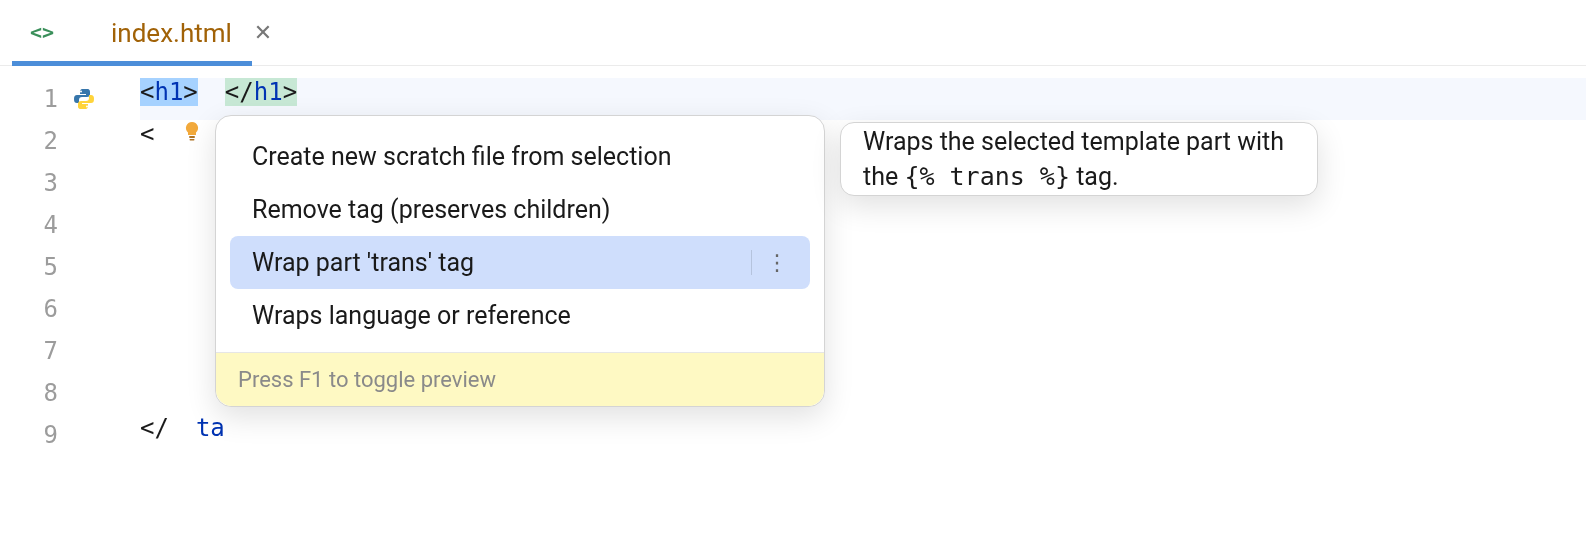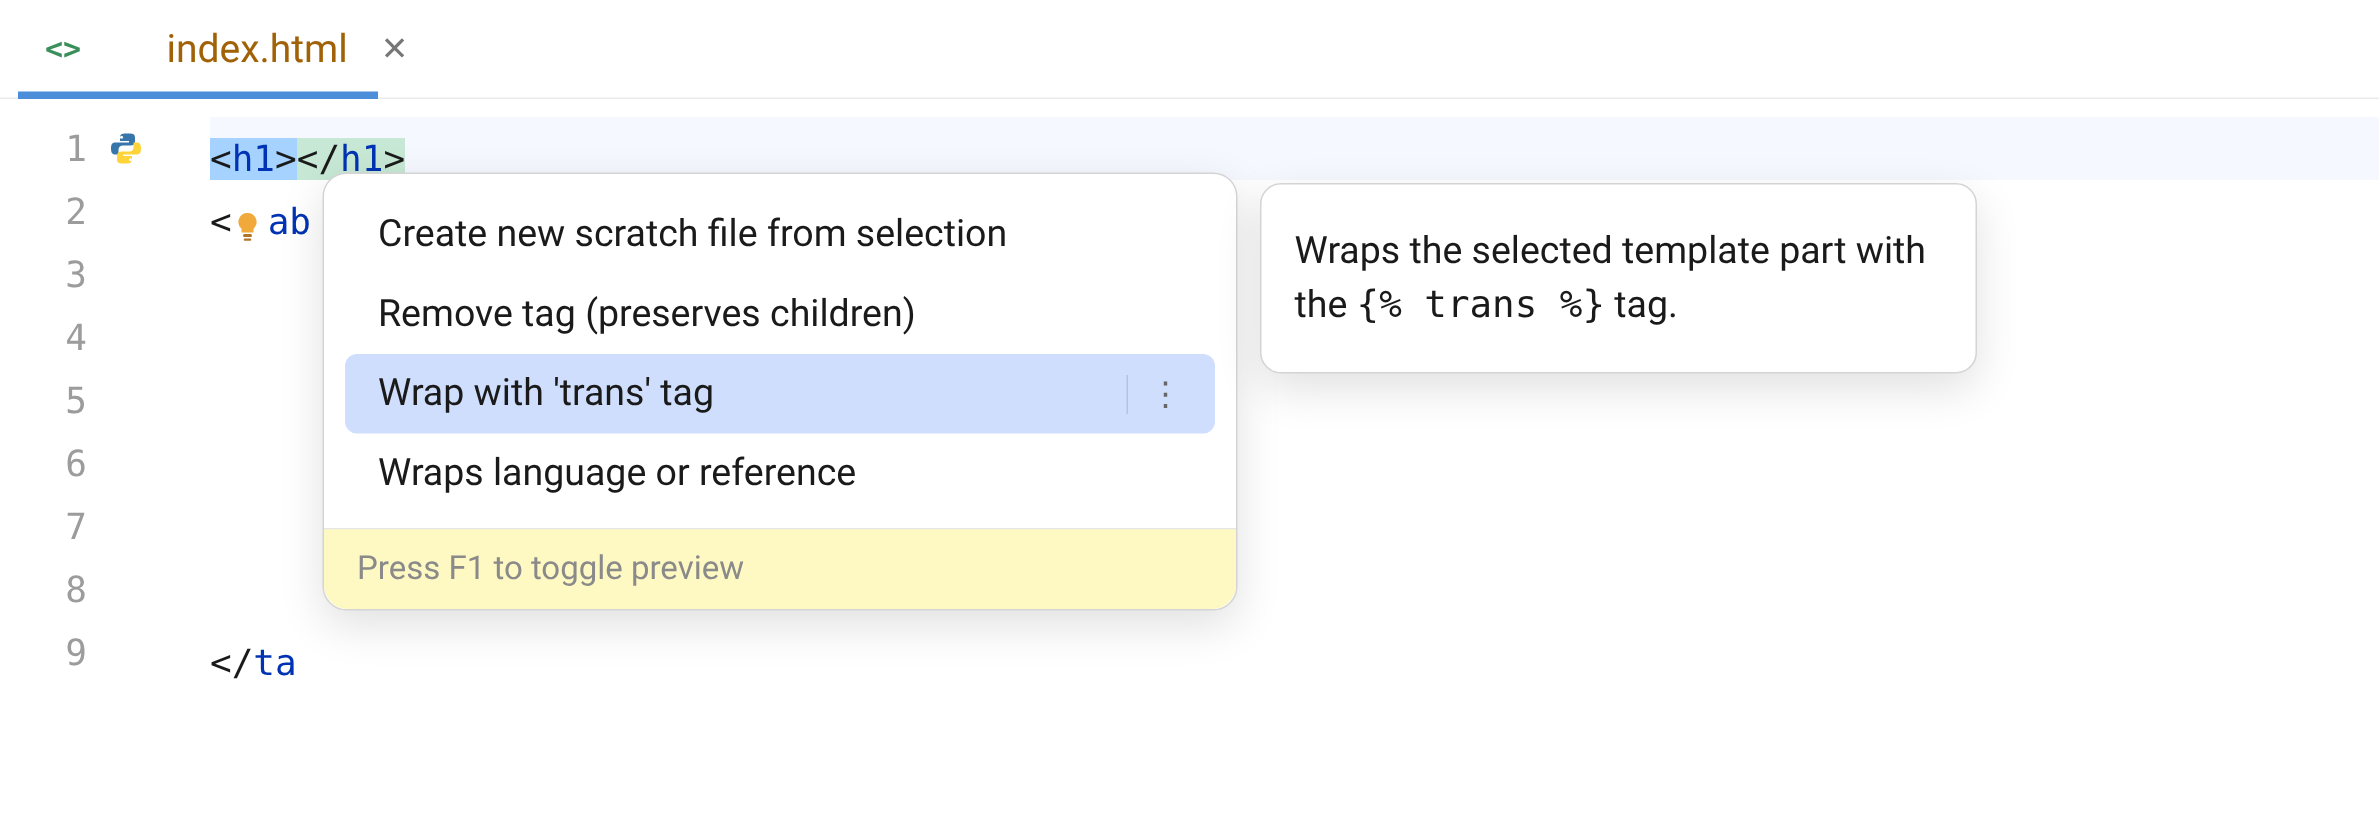--- a/index.html
+++ b/index.html
@@ -79,22 +79,23 @@
   }
   .code-pane {
     flex: 1;
     padding-top: 12px;
     font-family: "SF Mono", Menlo, Consolas, monospace;
     font-size: 24px;
   }
   .code-row {
     height: 42px;
     display: flex;
-    align-items: flex-end;
+    align-items: flex-start;
     white-space: pre;
+    gap: 27px;
   }
   .code-row.active {
     background: #f5f8fe;
   }
   .punct { color: #1a1a1a; }
   .tagname { color: #0033b3; }
   .plain { color: #1a1a1a; }
   .sel-tag-open { background: #a6d2ff; }
   .sel-text { background: #a6d2ff; }
   .sel-tag-close { background: #c7e8d5; }
@@ -143,21 +144,21 @@
   }
   .tooltip {
     position: absolute;
     left: 840px;
     top: 122px;
     width: 478px;
     background: #ffffff;
     border: 1px solid #d4d4d4;
     border-radius: 14px;
     box-shadow: 0 10px 30px rgba(0,0,0,0.12);
-    padding: 27px 22px;
+    padding: 1px 22px;
     font-size: 25px;
     color: #1a1a1a;
     line-height: 1.4;
   }
   .tooltip code {
     font-family: "SF Mono", Menlo, Consolas, monospace;
   }
 </style>
 </head>
 <body>
@@ -232,21 +233,21 @@
 </div>
 
 <div class="context-menu">
   <div class="menu-item">
       <span>Create new scratch file from selection</span>
     </div>
   <div class="menu-item">
       <span>Remove tag (preserves children)</span>
     </div>
   <div class="menu-item selected">
-    <span>Wrap with 'trans' tag</span>
+    <span>Wrap part 'trans' tag</span>
     <span class="more">⋮</span>
   </div>
   <div class="menu-item">
       <span>Wraps language or reference</span>
     </div>
   <div class="menu-footer">Press F1 to toggle preview</div>
 </div>
 
 <div class="tooltip">
   <span>Wraps the selected template part with the </span><code>{% trans %}</code><span> tag.</span>

